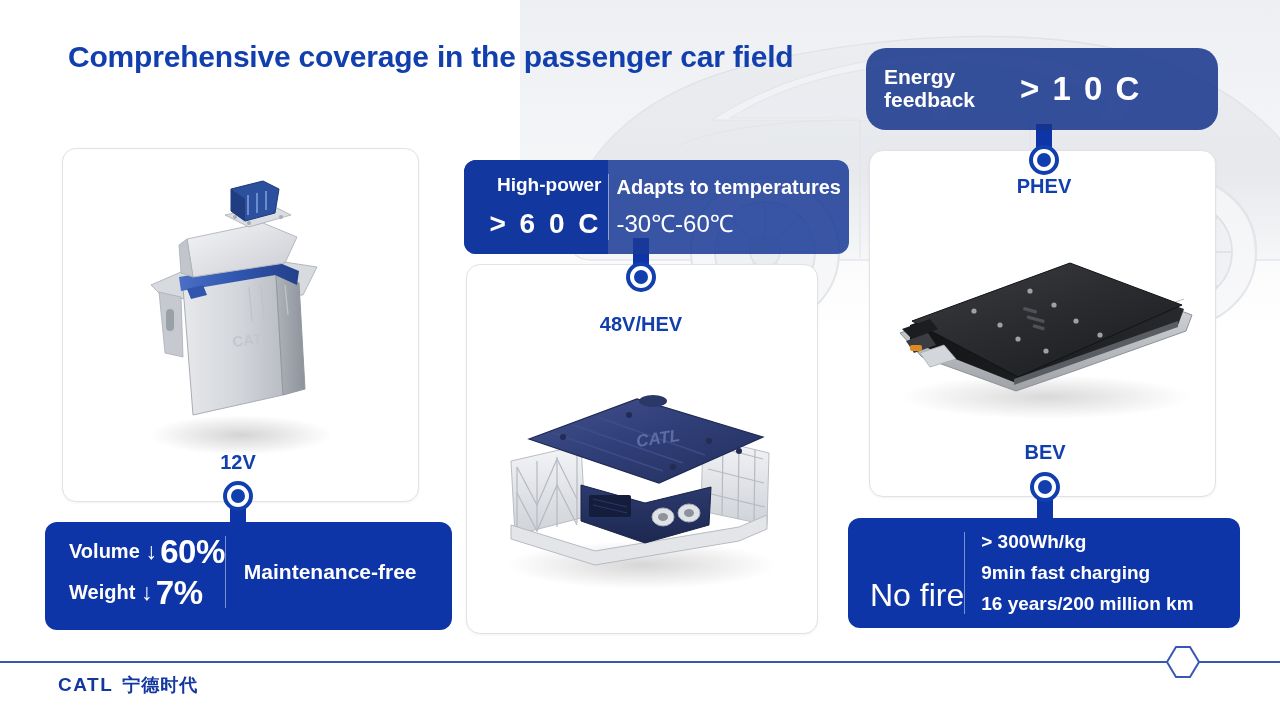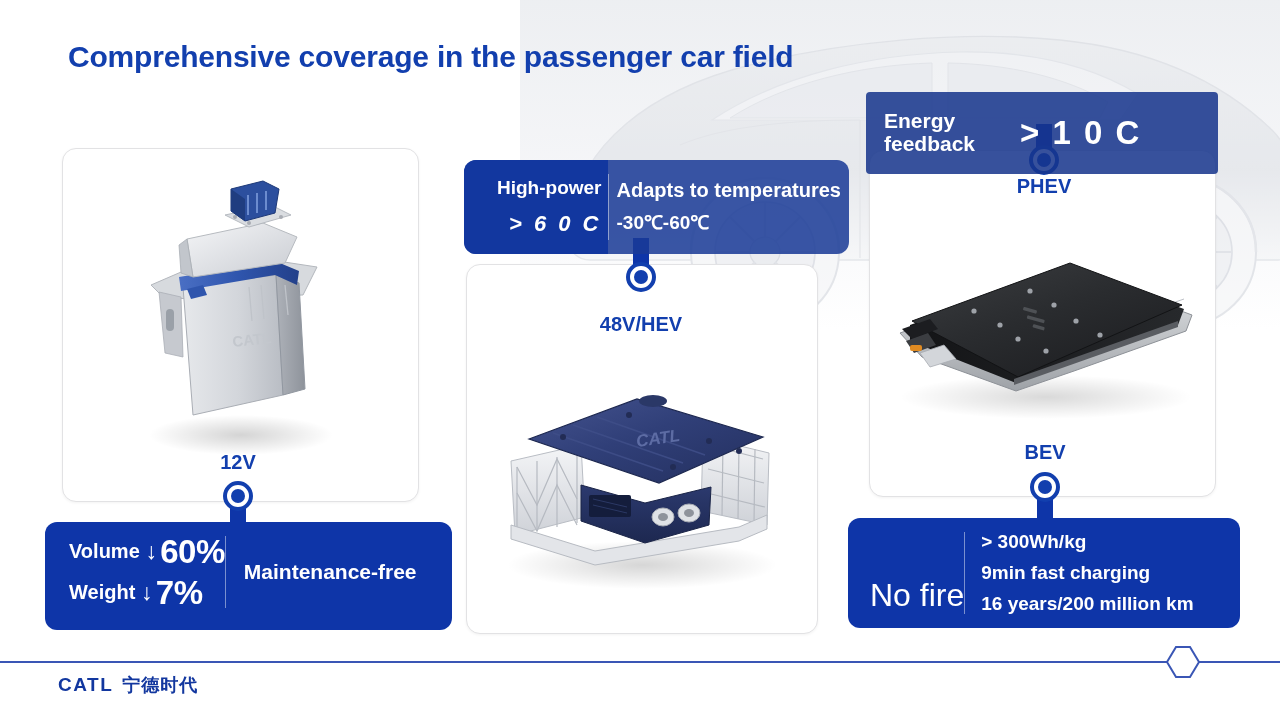--- a/index.html
+++ b/index.html
@@ -140,25 +140,24 @@
     align-self: stretch;
     background: rgba(255,255,255,0.45);
     margin: 14px 0;
     flex: 0 0 1px;
   }
 
   
   #callout-energy {
     left: 866px; top: 48px; width: 352px; height: 82px;
     background: rgba(22,52,140,0.86);
-    border-radius: 4px;
+    border-radius: 20px;
     padding: 0 18px;
     justify-content: flex-start;
     gap: 12px;
-    margin-top: 44px;
   }
   #callout-energy .lbl {
     font-size: 21px; font-weight: bold; line-height: 1.08;
     width: 118px;
   }
   #callout-energy .val {
     font-size: 33px; font-weight: bold; letter-spacing: 2px;
     margin-left: 6px;
   }
 
@@ -174,32 +173,32 @@
     width: 152px;
     border-radius: 12px 0 0 12px;
     display: flex;
     flex-direction: column;
     justify-content: center;
     align-items: flex-end;
     padding: 0 6px;
     box-sizing: border-box;
   }
   #callout-power .lbl  { font-size: 19px; font-weight: bold; white-space: nowrap; }
-  #callout-power .val  { font-size: 22px; font-weight: bold; letter-spacing: 3px; margin-top: 12px; font-style: italic; }
+  #callout-power .val  { font-size: 28px; font-weight: bold; letter-spacing: 3px; margin-top: 12px; }
   #callout-power .right-glass {
     flex: 1;
     display: flex;
     flex-direction: column;
     justify-content: center;
     align-items: flex-start;
     padding: 0 8px;
     box-sizing: border-box;
   }
   #callout-power .t1 { font-size: 20px; font-weight: bold; white-space: nowrap; }
-  #callout-power .t2 { font-size: 19px; font-weight: bold; margin-top: 7px; white-space: nowrap; }
+  #callout-power .t2 { font-size: 24px; font-weight: normal; margin-top: 7px; white-space: nowrap; }
 
   
   #callout-volume {
     left: 45px; top: 522px; width: 407px; height: 108px;
     padding: 0 10px 8px 24px;
   }
   #callout-volume .stats { display: flex; flex-direction: column; gap: 3px; }
   #callout-volume .row { display: flex; align-items: center; white-space: nowrap; }
   #callout-volume .k   { font-size: 20px; font-weight: bold; }
   #callout-volume .arrow {

